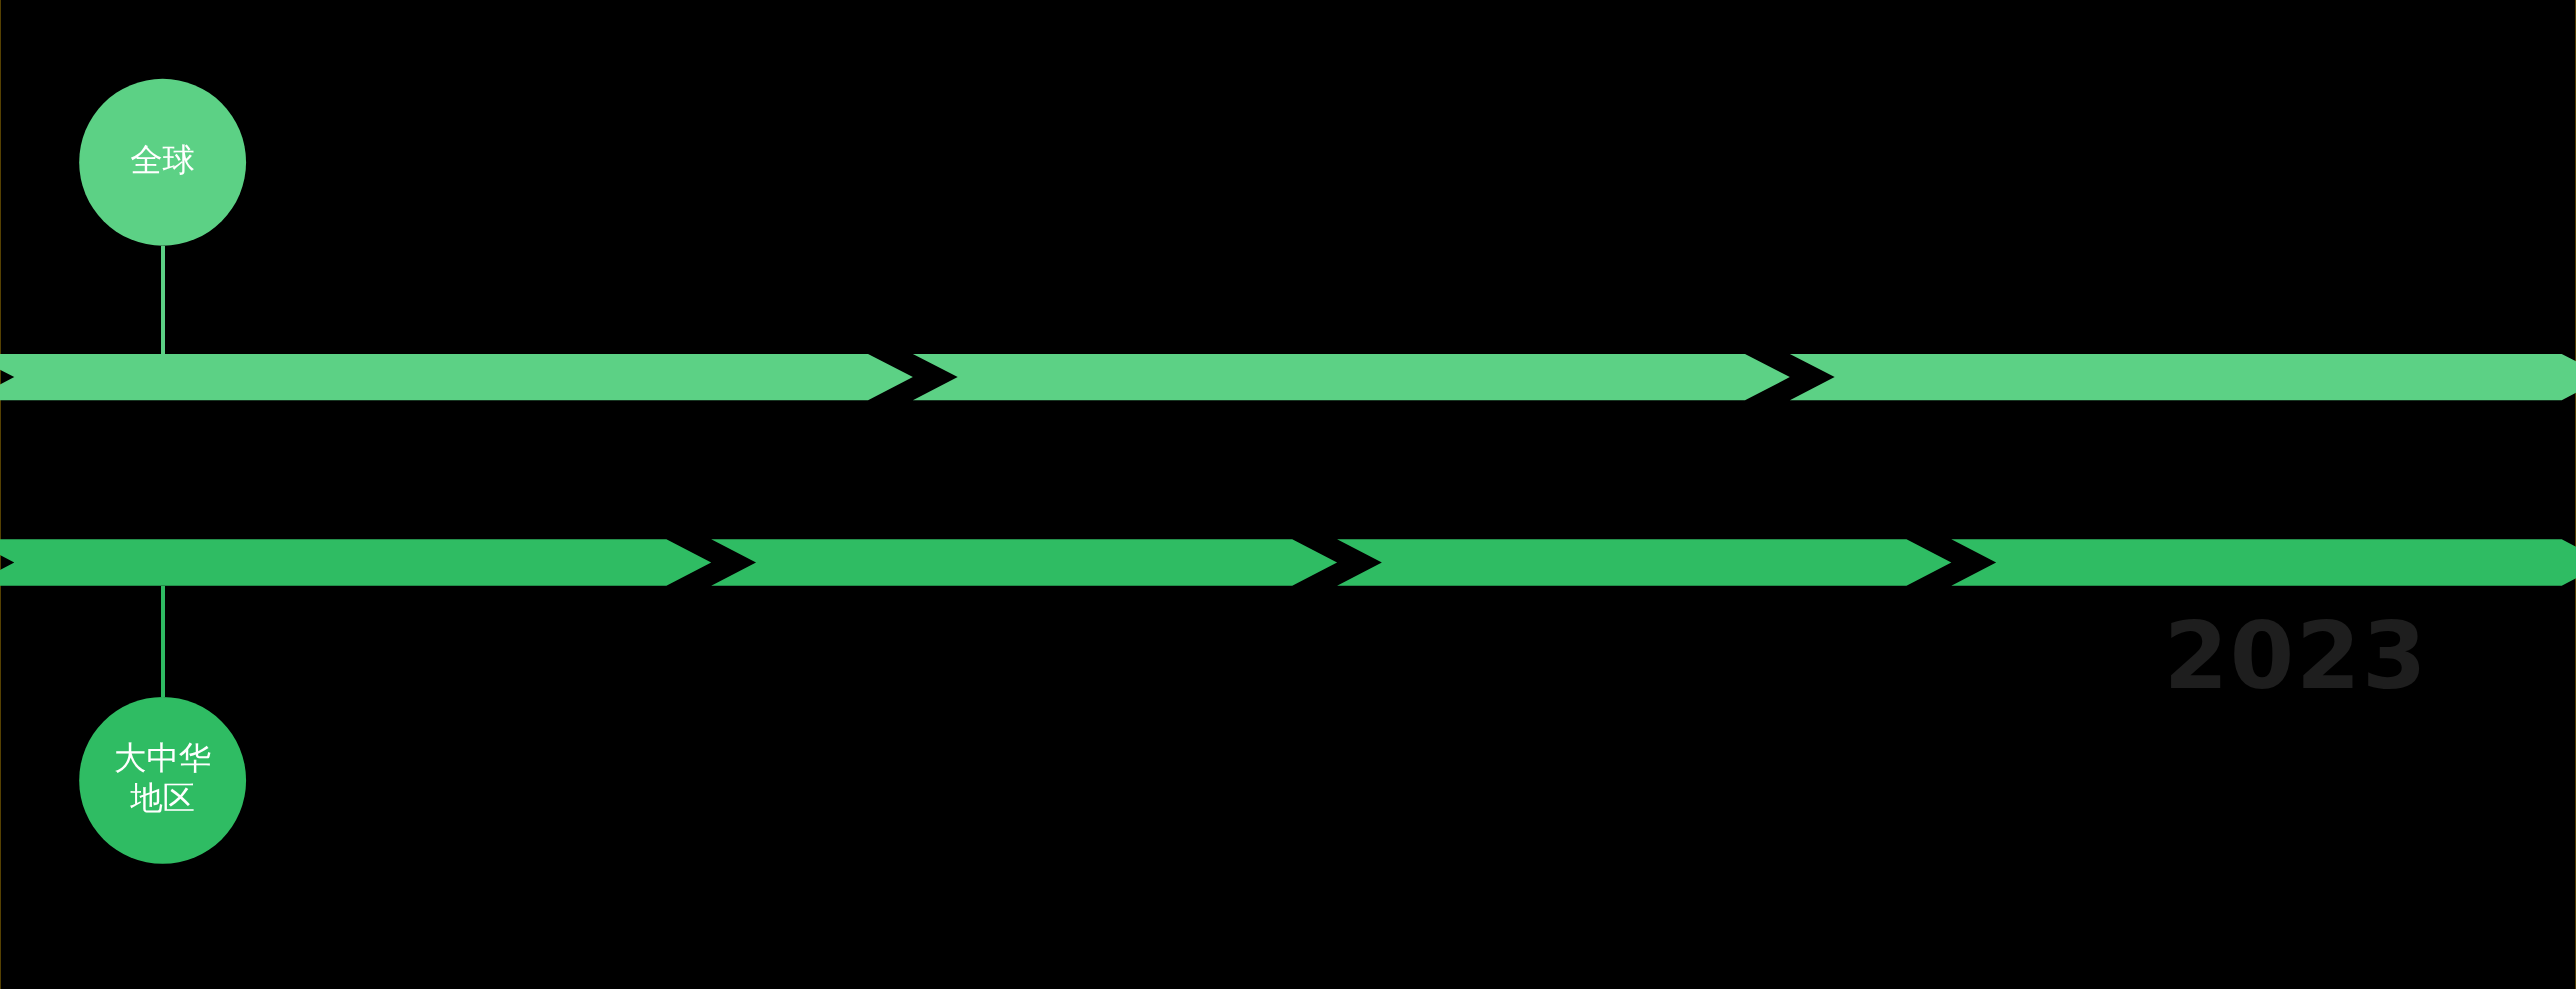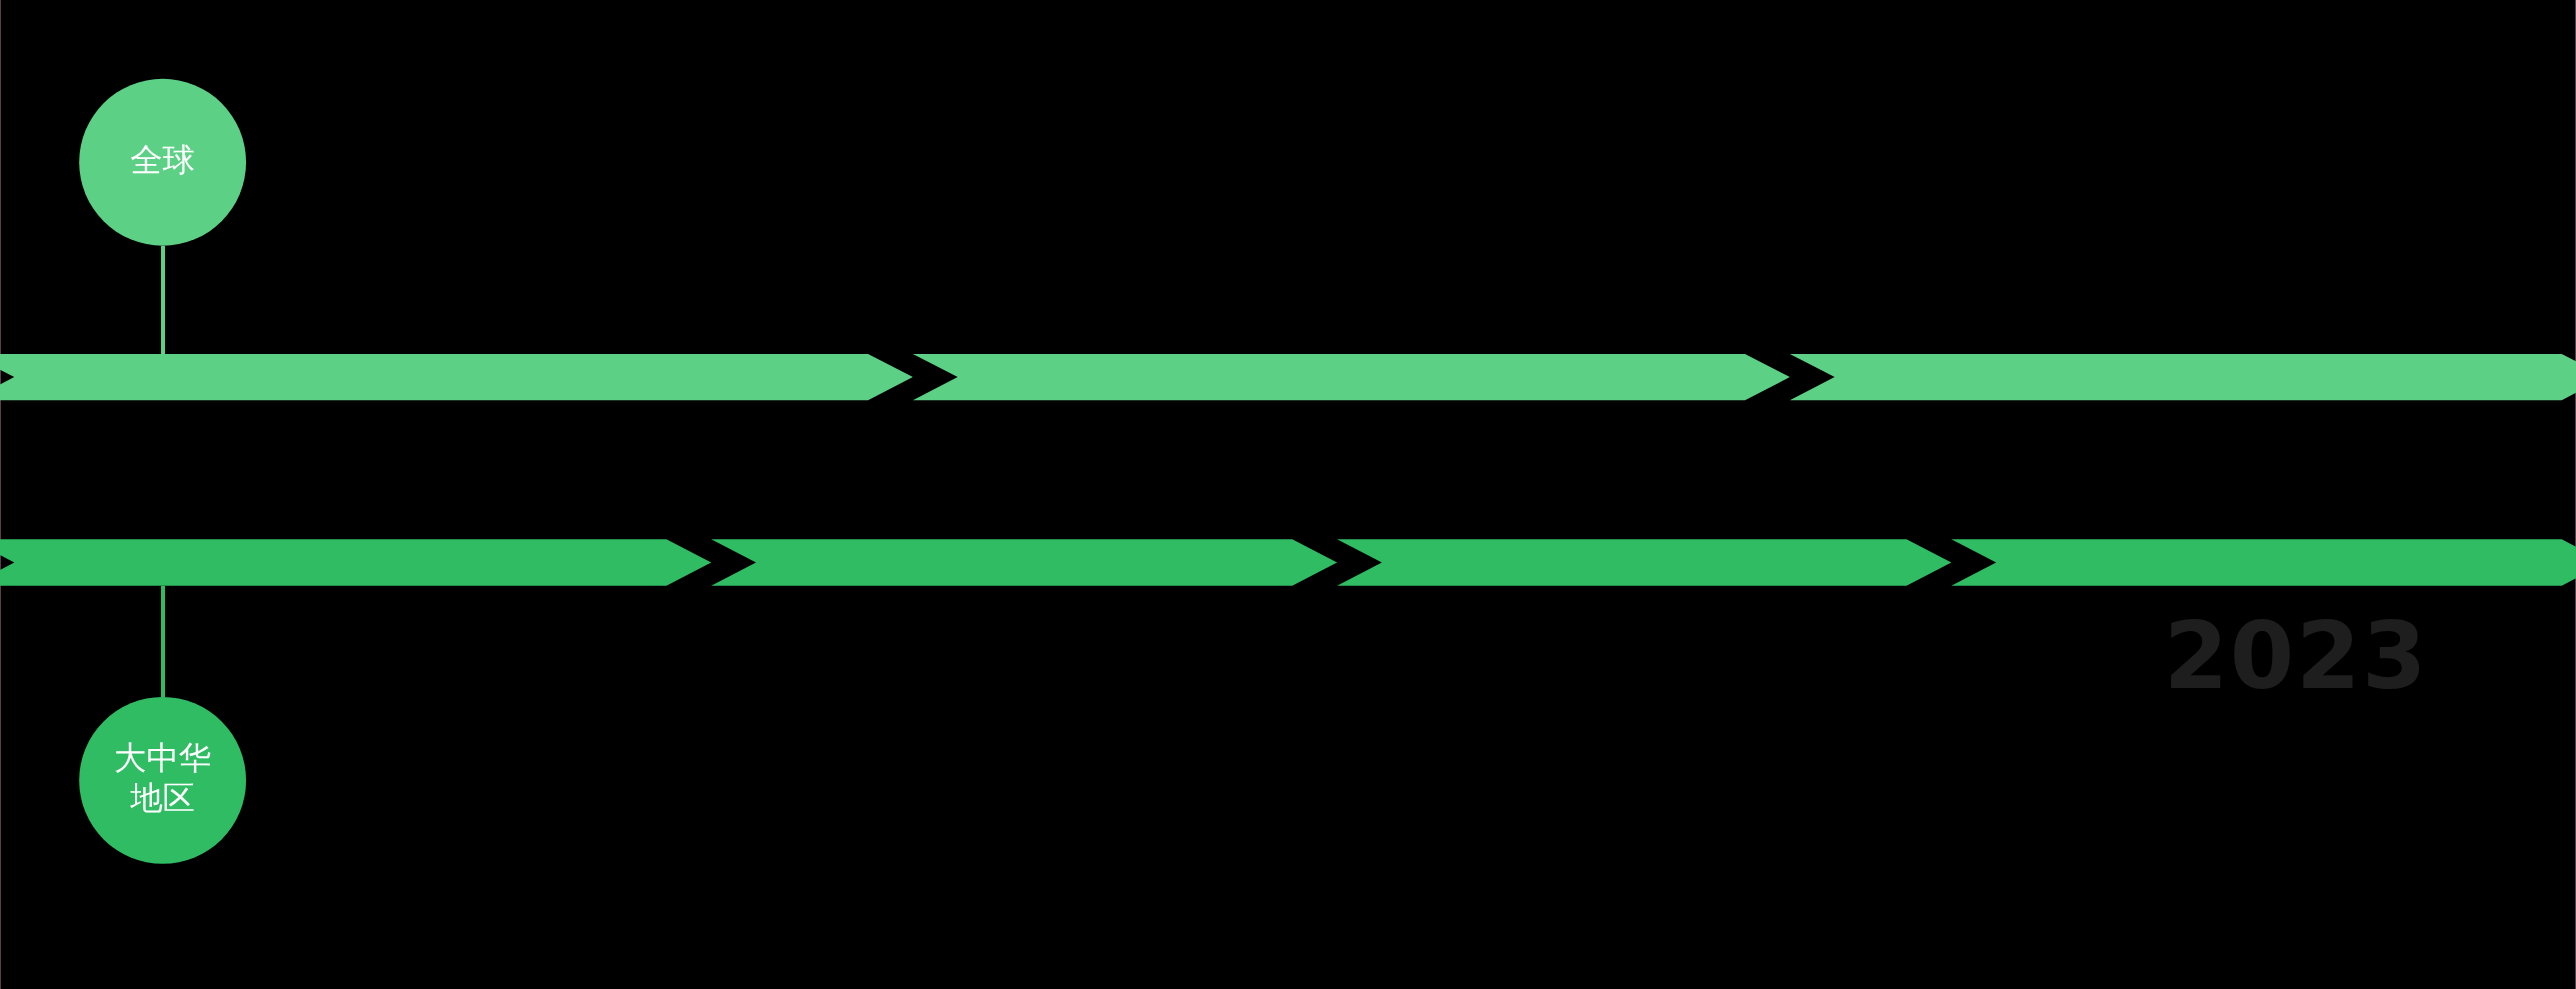--- a/index.html
+++ b/index.html
@@ -9,21 +9,21 @@
     background: #000000;
   }
   body {
     font-family: "Liberation Sans", "DejaVu Sans", sans-serif;
   }
 
   #stage {
     position: relative;
     width: 2576px;
     height: 989px;
-    background: #f9a8d4;
+    background: #eab308;
     overflow: hidden;
   }
 
   
   #canvas {
     position: absolute;
     left: 0;
     top: 0;
     width: 2576px;
     height: 989px;

